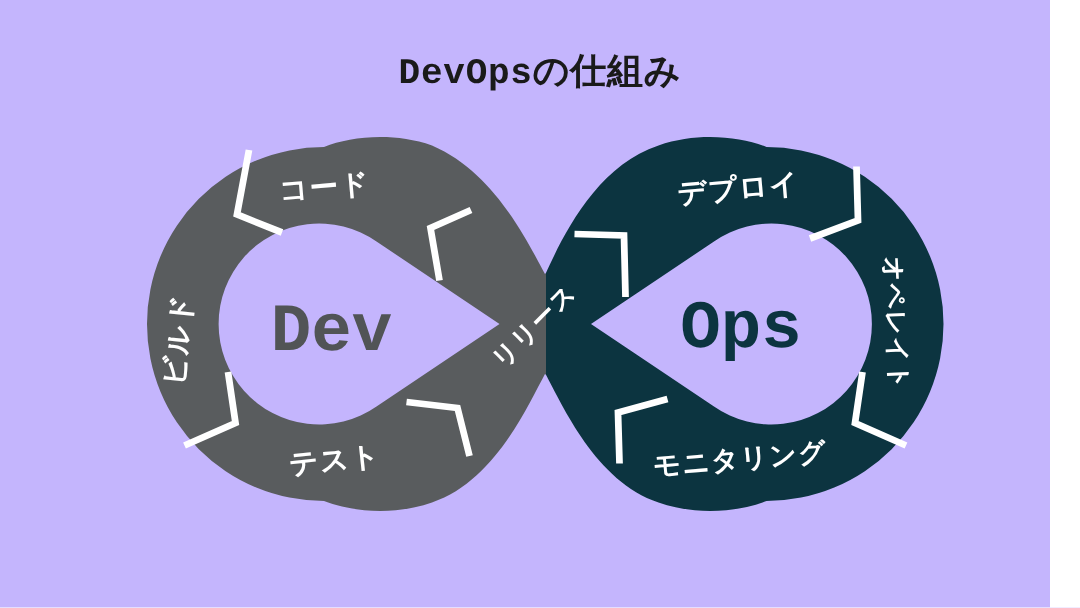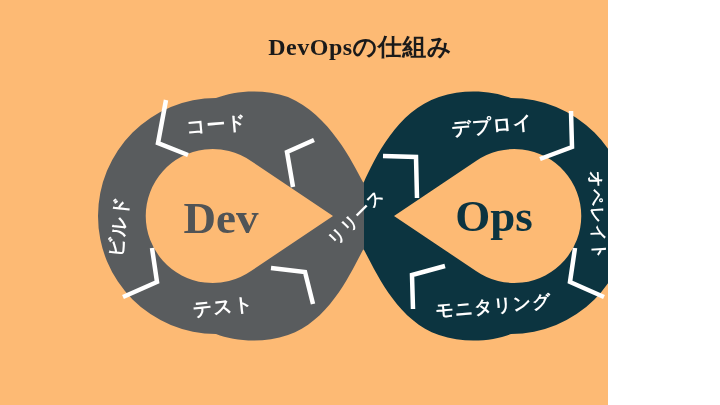--- a/index.html
+++ b/index.html
@@ -1,22 +1,22 @@
 <!DOCTYPE html>
 <html><head>
 <meta charset="utf-8">
 <style>
   html, body { margin: 0; padding: 0; background: #ffffff; }
   .stage {
     position: relative;
-    width: 608px;
+    width: 700px;
     height: 405px;
-    background: #fdba74;
+    background: #c4b5fd;
     overflow: hidden;
-    font-family: Liberation Serif, serif;
+    font-family: Liberation Mono, monospace;
   }
   svg { display: block; }
   .seg-label {
     font-weight: bold;
     letter-spacing: 1px;
     text-anchor: middle;
   }
   .center-label {
     font-weight: bold;
     text-anchor: middle;

